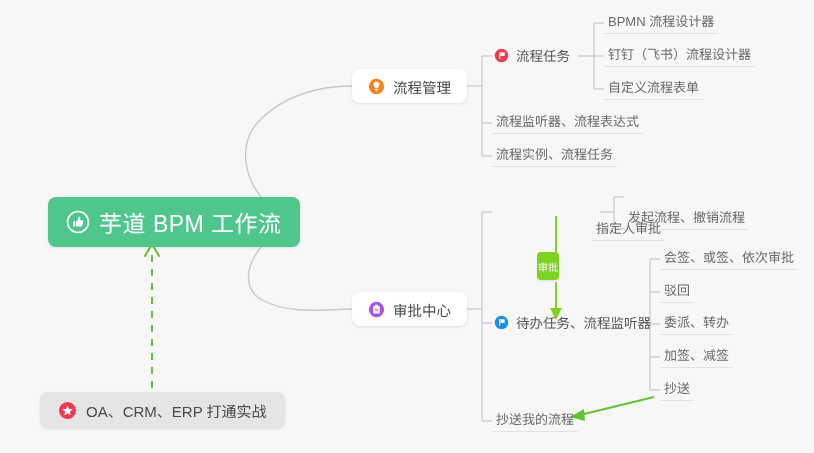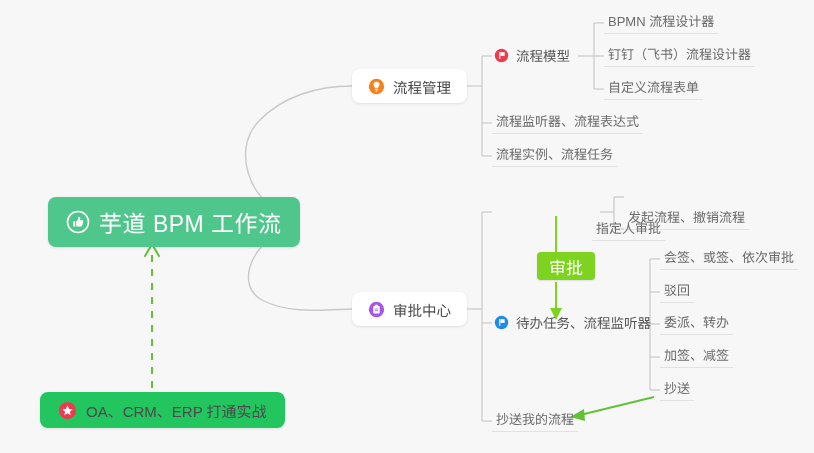--- a/index.html
+++ b/index.html
@@ -55,28 +55,28 @@
     height:22px;
     line-height:20px;
     padding:0 4px 2px 4px;
     border-bottom:1px solid #e2e2e2;
   }
 
   .tag-node{
     background:#7ed321;
     color:#ffffff;
     border-radius:4px;
-    font-size:17px;
+    font-size:10px;
     display:flex;align-items:center;justify-content:center;
-    width:58px;height:28px;
+    width:22px;height:28px;
     box-shadow:0 1px 2px rgba(0,0,0,.10);
   }
 
   .callout-node{
-    background:#22c55e;
+    background:#e5e5e5;
     border-radius:8px;
     display:flex;align-items:center;gap:9px;
     padding:0 18px;
     height:36px;
     font-size:15px;
     color:#4a4a4a;
     box-shadow:0 1px 3px rgba(0,0,0,.10);
   }
 
   
@@ -165,21 +165,21 @@
   </div>
 
   <div class="node topic-node" style="left:492px;top:45px;">
     <span class="ic">
       <svg width="15" height="15" viewBox="0 0 20 20">
         <circle cx="10" cy="10" r="9" fill="#ea3d4e"></circle>
         <rect x="7.0" y="5.2" width="1.4" height="9.6" rx="0.7" fill="#ffffff"></rect>
         <path d="M8.6 5.6 L14.2 5.6 L14.2 10.6 L8.6 10.6 Z" fill="#ffffff"></path>
       </svg>
     </span>
-    <span>流程模型</span>
+    <span>流程任务</span>
   </div>
 
   <div class="node leaf-node" style="left:604px;top:12px;">BPMN 流程设计器</div>
   <div class="node leaf-node" style="left:604px;top:45px;">钉钉（飞书）流程设计器</div>
   <div class="node leaf-node" style="left:604px;top:78px;">自定义流程表单</div>
 
   <div class="node leaf-node" style="left:492px;top:112px;">流程监听器、流程表达式</div>
   <div class="node leaf-node" style="left:492px;top:145px;">流程实例、流程任务</div>
 
   <div class="node branch-node" style="left:352px;top:292px;">

